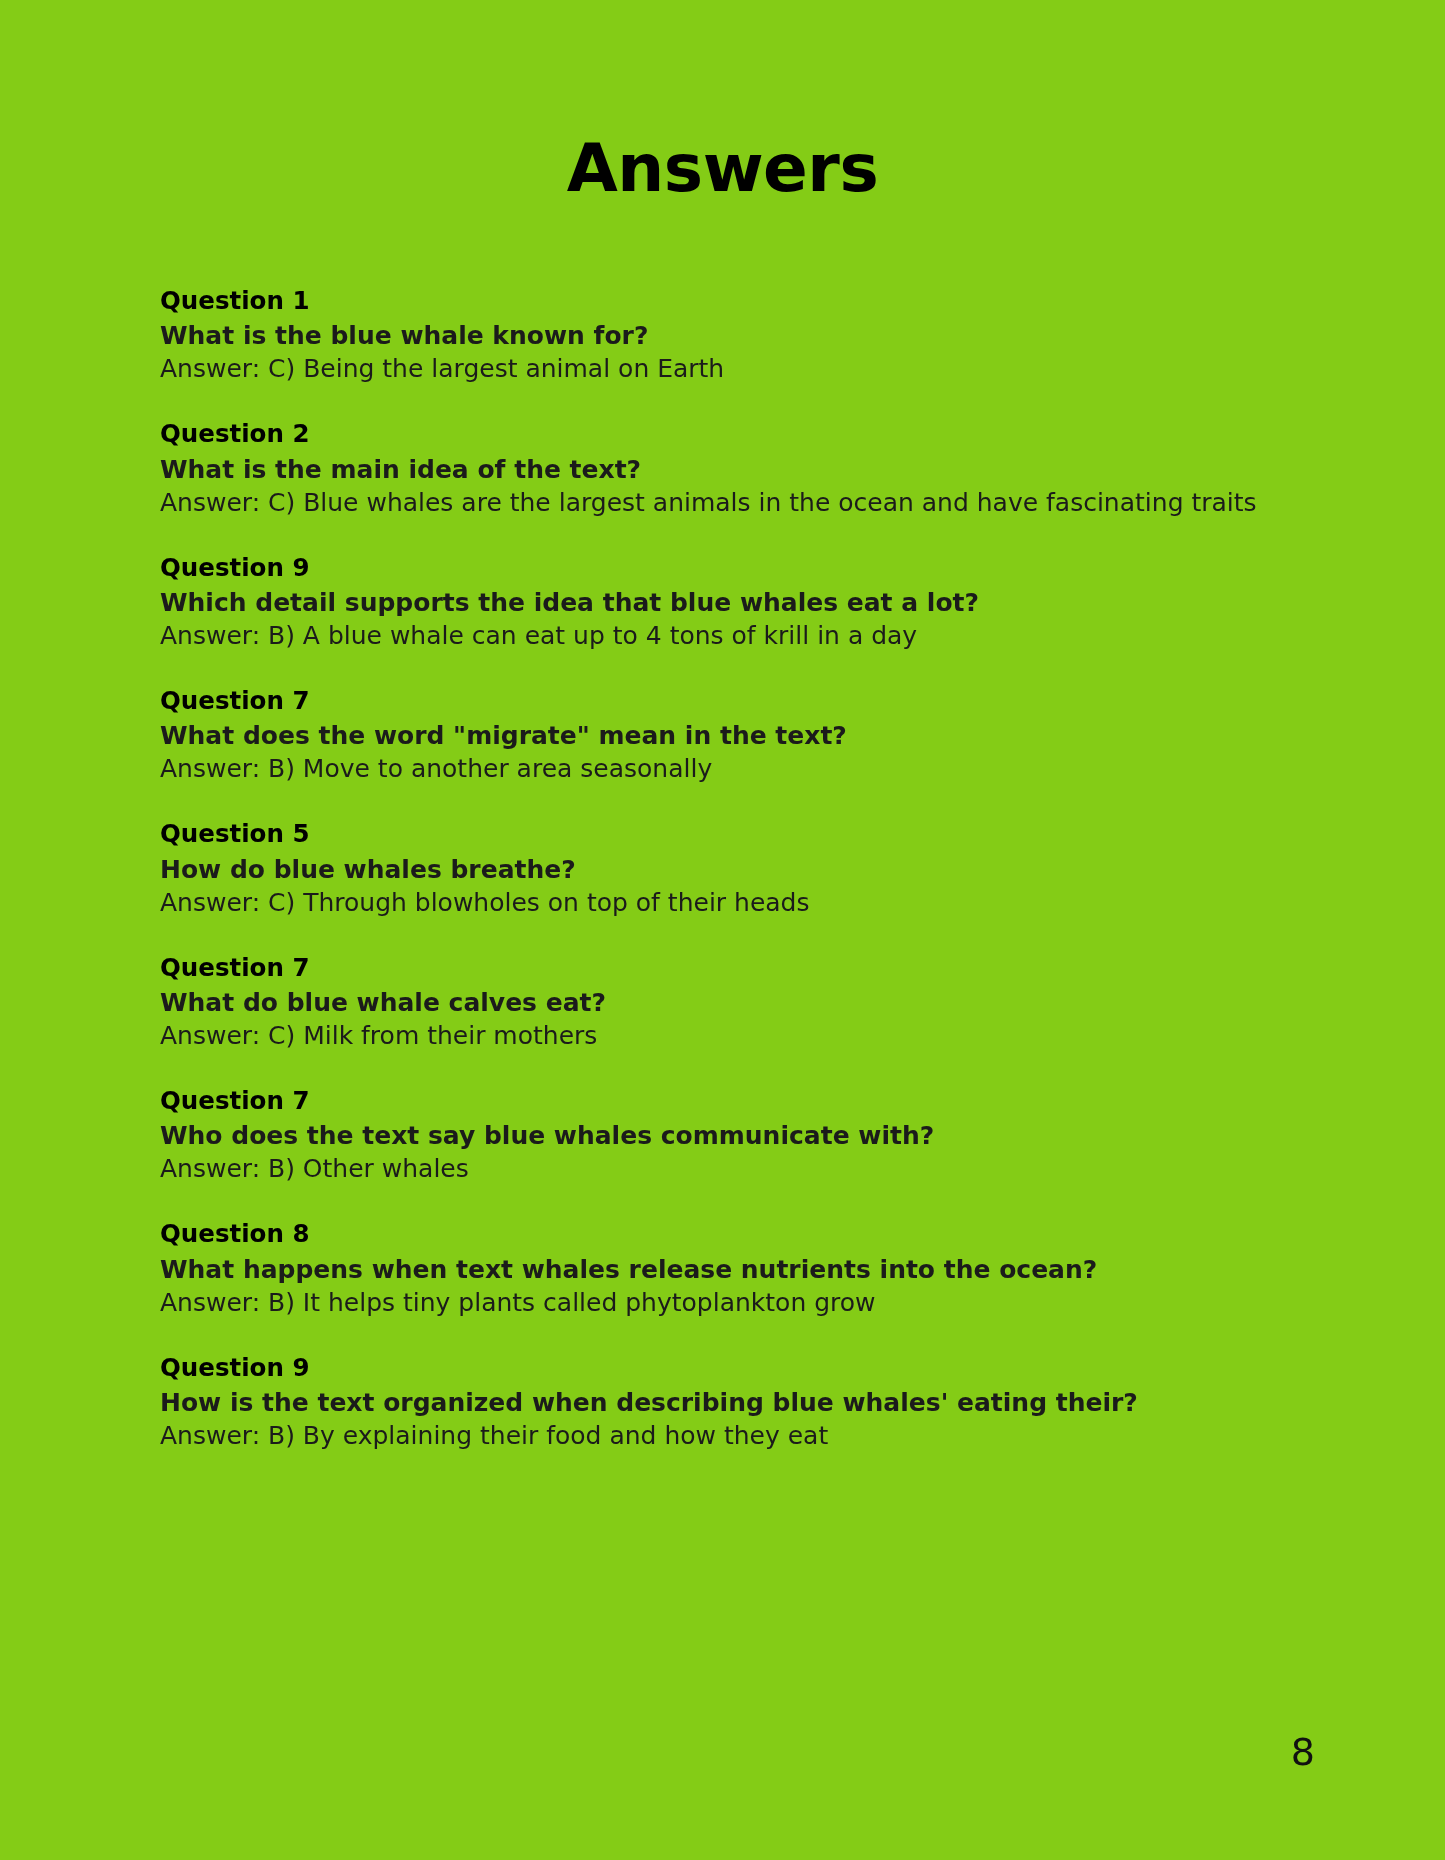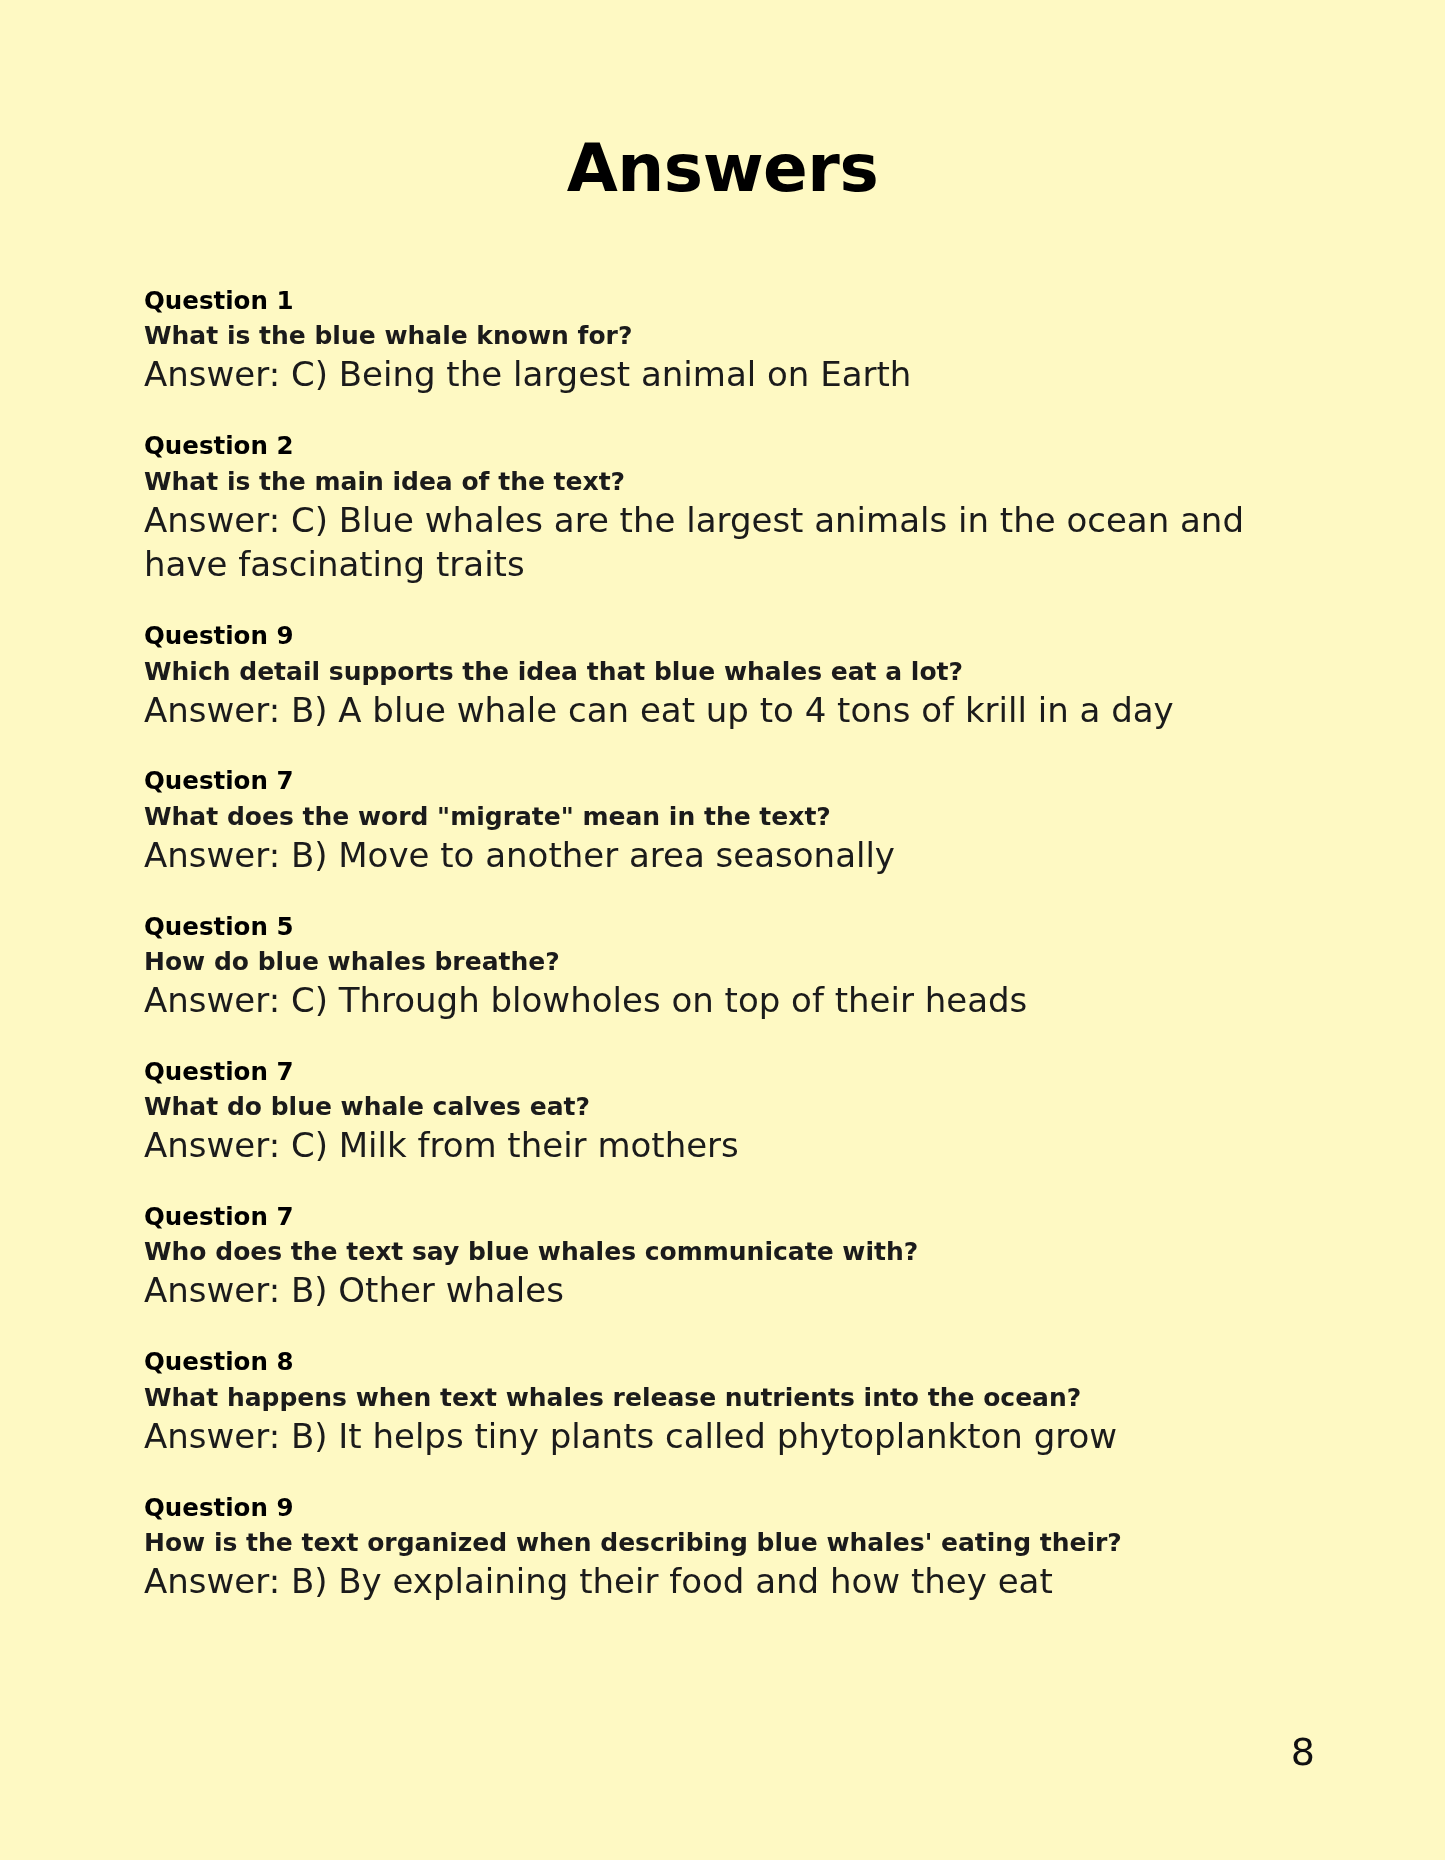--- a/index.html
+++ b/index.html
@@ -4,62 +4,62 @@
 <style>
   html, body {
     margin: 0;
     padding: 0;
     background: #ffffff;
   }
   .page {
     position: relative;
     width: 1445px;
     height: 1860px;
-    background: #fef9c3;
+    background: #84cc16;
     font-family: "DejaVu Sans", sans-serif;
     color: #111111;
     box-sizing: border-box;
     overflow: hidden;
   }
   .title {
     position: absolute;
     top: 130px;
     left: 0;
     width: 100%;
     text-align: center;
     font-size: 66px;
     font-weight: 700;
     letter-spacing: -0.5px;
     color: #000000;
     font-family: "DejaVu Sans", sans-serif;
   }
   .content {
     position: absolute;
     top: 285px;
-    left: 144px;
+    left: 160px;
     width: 1150px;
   }
   .qblock {
     margin-bottom: 33px;
   }
   .qlabel {
     font-size: 24.5px;
     font-weight: 700;
     color: #000000;
     line-height: 1.32;
     margin-bottom: 2px;
   }
   .qtext {
     font-size: 25px;
     font-weight: 700;
     color: #1b1b1b;
     line-height: 1.32;
   }
   .qanswer {
-    font-size: 34px;
+    font-size: 25px;
     font-weight: 400;
     color: #1b1b1b;
     line-height: 1.32;
   }
   .page-number {
     position: absolute;
     right: 130px;
     bottom: 86px;
     font-size: 38px;
     color: #111111;

